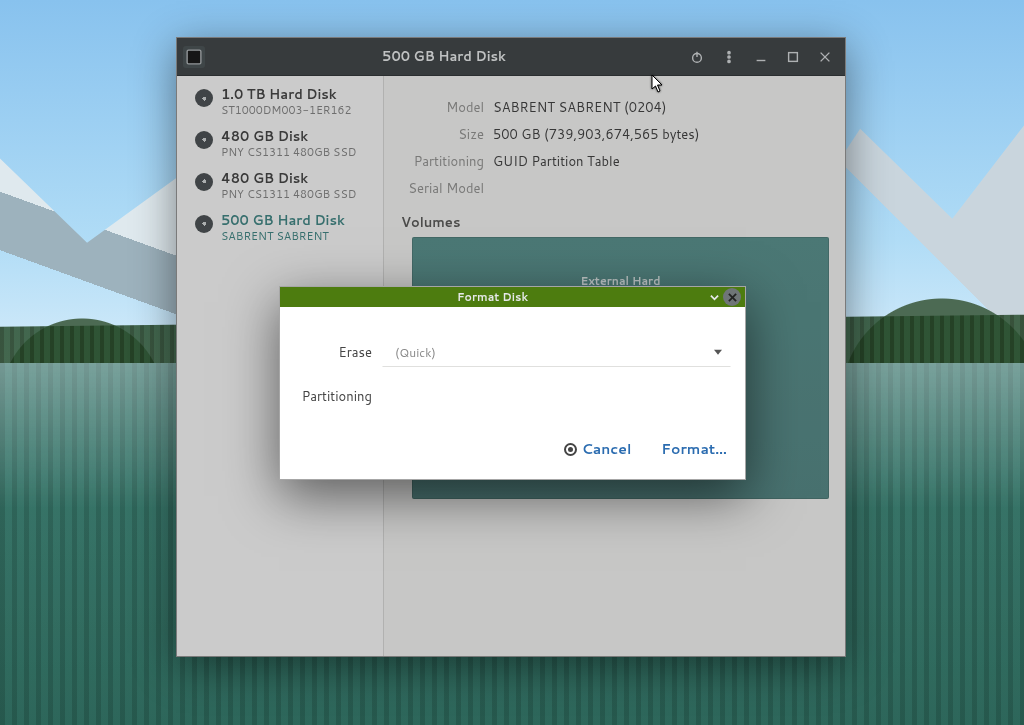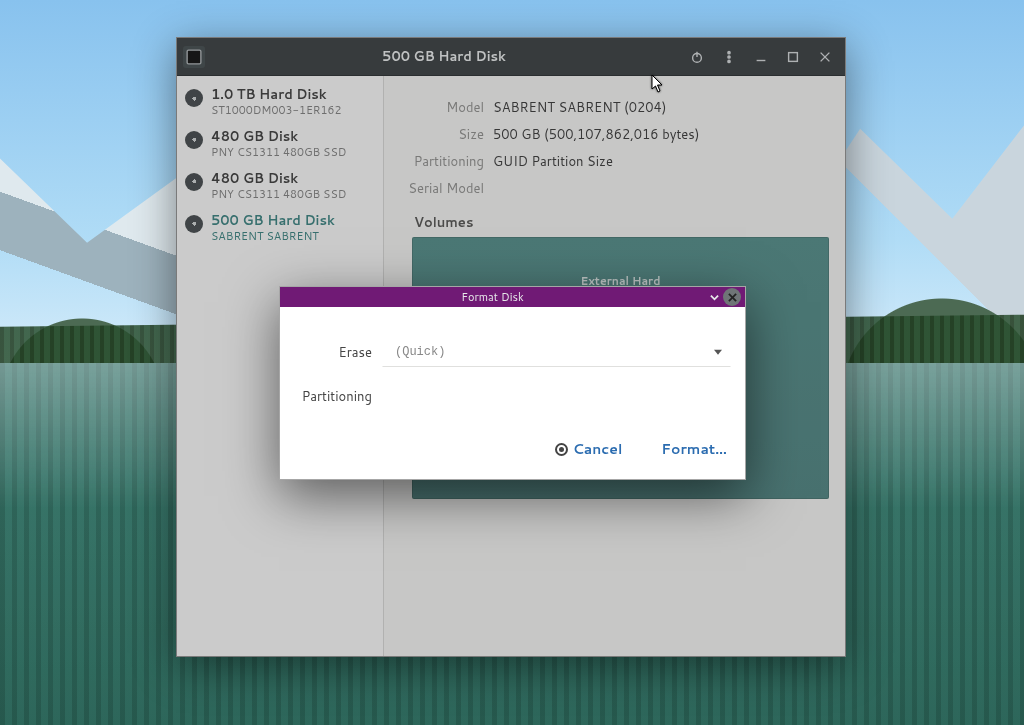--- a/index.html
+++ b/index.html
@@ -77,42 +77,42 @@
   .titlebar .title-sub  { font-size:11px; color:#9aa0a3; }
   .tb-btn {
     width:28px; height:28px; border-radius:4px; display:flex;
     align-items:center;justify-content:center; color:#d3d7da; cursor:pointer;
   }
   .tb-btn svg { width:14px; height:14px; stroke:#d3d7da; fill:none; stroke-width:1.6; }
 
   .content { flex:1; display:flex; min-height:0; }
   .sidebar {
     width:207px; background:#fbfbfb; border-right:1px solid #d7d7d6;
-    padding:6px 0; overflow:auto;
+    padding:6px 10px; overflow:auto;
   }
   .disk-item {
     display:flex; gap:8px; align-items:flex-start;
     padding:5px 10px 6px 8px; cursor:pointer;
   }
   .disk-item.selected .di-name { color:#2e7c7a; }
   .disk-item.selected .di-sub  { color:#2e7c7a; }
   .disk-icon {
     width:18px; height:18px; margin-top:2px; border-radius:50%;
     background:#3b4144; display:flex;align-items:center;justify-content:center;
   }
   .disk-icon::after{content:"";width:7px;height:7px;border-radius:50%;
     background:radial-gradient(circle,#cfd3d4 0 2px,#3b4144 2px);}
   .di-name { font-size:13px; color:#333; font-weight:600; line-height:1.15;}
   .di-sub  { font-size:11px; color:#7a7a7a; }
 
   .main-pane { flex:1; padding:10px 14px 14px 14px; overflow:auto; color:#2e2e2e;}
   .info-grid { display:grid; grid-template-columns:86px 1fr; row-gap:6px; column-gap:8px;
     font-size:13px; margin-bottom:16px; margin-top:12px;gap:9px;}
   .info-grid .k { text-align:right; color:#8a8a88; }
-  .volumes-title { font-size:13px; font-weight:700; color:#4a4a48; margin:4px 0 6px 16px;}
+  .volumes-title { font-size:13px; font-weight:700; color:#4a4a48; margin:4px 0 6px 3px;}
   .volume-box {
     margin:0 2px 0 14px; height:262px; border-radius:2px; color:#e8f2f1;
     background:linear-gradient(#4a8884,#467f7c); text-align:center; font-size:11px;
     display:flex; flex-direction:column; align-items:center; justify-content:flex-start;
     padding-top:36px; box-shadow:inset 0 0 0 1px rgba(0,0,0,.15);
   }
   .volume-box .vname{font-weight:600;}
   .volume-box .vline{opacity:.9;}
 
   .cursor { position:absolute; width:14px; height:20px; pointer-events:none; }
@@ -123,45 +123,45 @@
     position:absolute; inset:0; background:rgba(80,80,80,0.28);
   }
 
   
   .dialog {
     position:absolute; left:279px; top:286px; width:467px;
     background:#fff; border:1px solid rgba(0,0,0,.35);
     box-shadow:0 16px 50px rgba(0,0,0,.55);
   }
   .dlg-titlebar{
-    height:20px; background:#701a75; color:#e7e9ea; display:flex;
-    align-items:center; padding:0 4px 0 0; font-size:11px;
+    height:20px; background:#4d7c0f; color:#e7e9ea; display:flex;
+    align-items:center; padding:0 4px 0 0; font-size:11px;font-weight:bold;
   }
   .dlg-titlebar .t { flex:1; text-align:center; }
   .dlg-tb-btn{ width:18px;height:18px;border-radius:9px;display:flex;
     align-items:center;justify-content:center;color:#e7e9ea;cursor:pointer;}
   .dlg-tb-btn.close{ background:#6f7577;}
   .dlg-tb-btn svg{width:9px;height:9px;stroke:#222;fill:none;stroke-width:2;}
   .dlg-body{ padding:18px 14px 2px 14px; }
   .field-row{ display:grid; grid-template-columns:78px 1fr; align-items:center;
     column-gap:10px; margin-bottom:20px;margin-top:12px;}
   .field-row .lbl{ text-align:right; font-size:13px; color:#444;}
   .combo{
     height:30px; border:1px solid #cfcfce; border-radius:3px;
     display:flex; align-items:center; padding:0 28px 0 8px; position:relative;
     font-size:13px; color:#333; background:#fff; cursor:pointer;
   }
   .combo.plain{ border-color:transparent; border-bottom:1px solid #e0e0de; border-radius:0;}
   .combo .caret{position:absolute;right:8px;top:50%;transform:translateY(-45%);
     width:0;height:0;border-left:4px solid transparent;border-right:4px solid transparent;
     border-top:5px solid #555;}
-  .combo .suffix{color:#888;font-size:12px;margin-left:4px;font-family:Liberation Mono, monospace;}
+  .combo .suffix{color:#888;font-size:12px;margin-left:4px;}
   .combo.plain .caret{border-top-color:#555;}
   .dlg-actions{
-    display:flex; gap:39px; justify-content:flex-end; align-items:center;
+    display:flex; gap:30px; justify-content:flex-end; align-items:center;
     padding:12px 18px 20px 18px; font-size:14px; font-weight:600;
   }
   .dlg-link{ color:#2b6cb0; cursor:pointer; display:flex; align-items:center; gap:5px;}
   .dlg-link .radio{
     width:13px;height:13px;border-radius:50%;border:2px solid #444;display:inline-block;
     position:relative;}
   .dlg-link .radio::after{content:"";position:absolute;inset:2px;border-radius:50%;
     background:#444;}
 </style>
 </head>
@@ -249,23 +249,23 @@
             <div class="di-sub">SABRENT SABRENT</div>
           </div>
         </div>
       </div>
 
       <div class="main-pane">
         <div class="info-grid">
           <div class="k">Model</div>
           <div>SABRENT SABRENT (0204)</div>
           <div class="k">Size</div>
-          <div>500 GB (500,107,862,016 bytes)</div>
+          <div>500 GB (739,903,674,565 bytes)</div>
           <div class="k">Partitioning</div>
-          <div>GUID Partition Size</div>
+          <div>GUID Partition Table</div>
           <div class="k">Serial Model</div>
         </div>
 
         <div class="volumes-title">Volumes</div>
         <div class="volume-box">
           <div class="vname">External Hard</div>
           <div class="vline">Partition 1</div>
           <div class="vline">500 GB NTFS</div>
         </div>
       </div>

